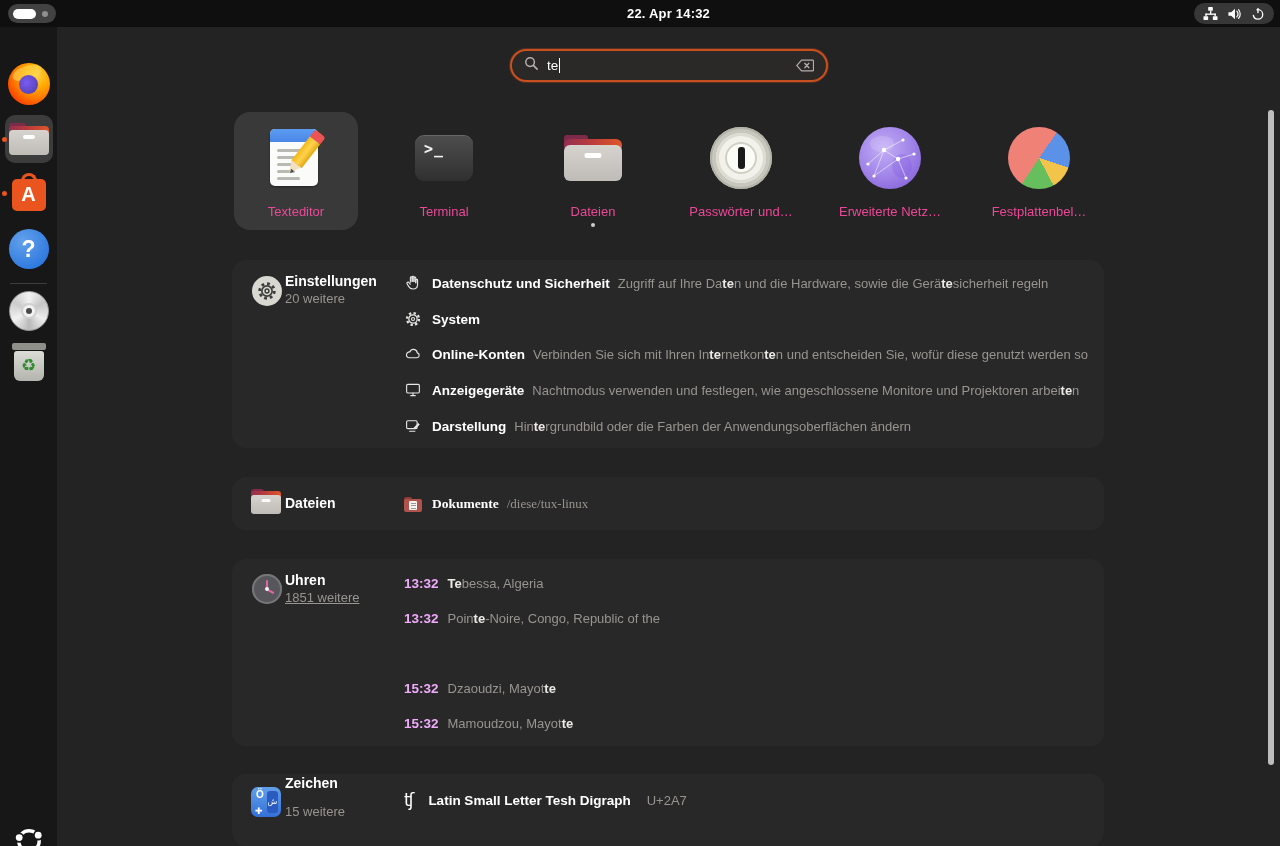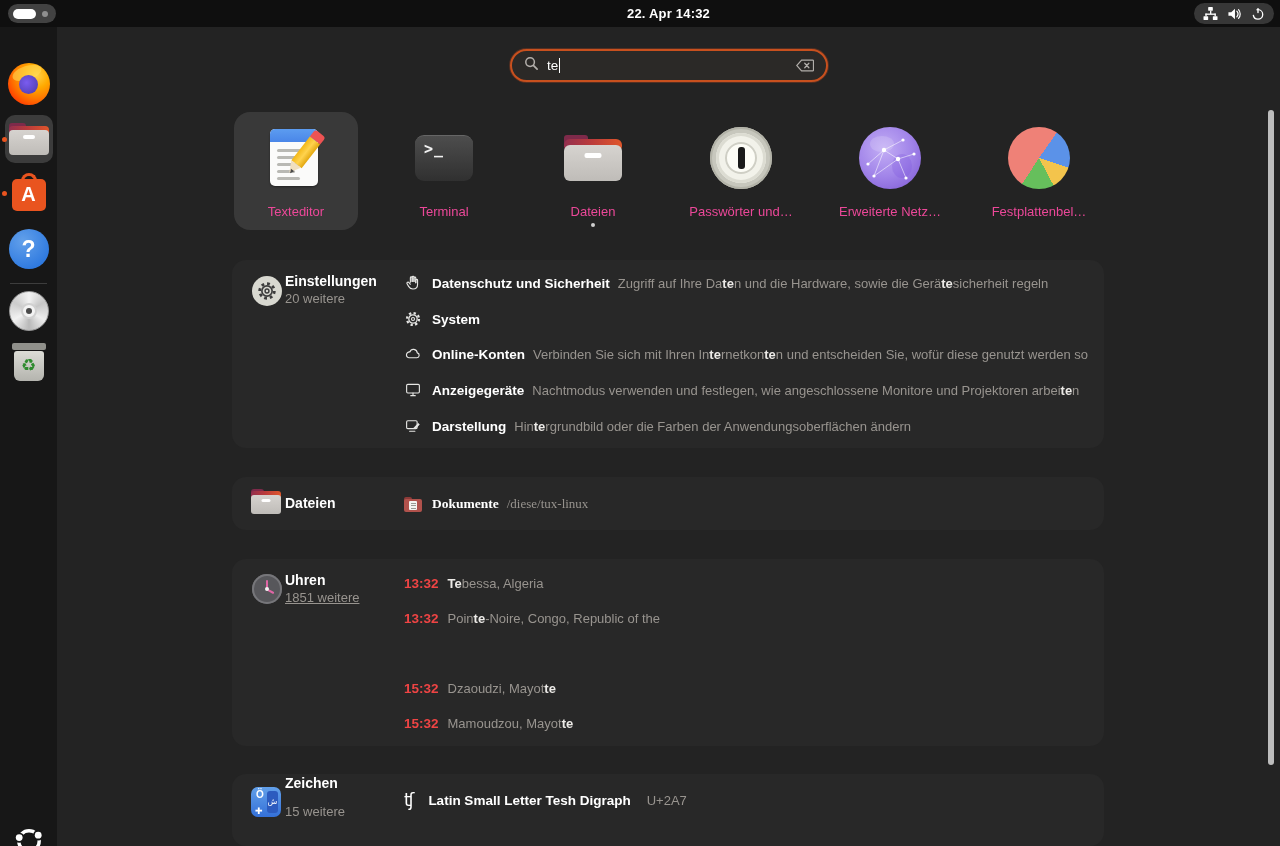--- a/index.html
+++ b/index.html
@@ -123,21 +123,21 @@
   .card { left:232px; width:872px; background:#282828; border-radius:14px; }
   .sec-icon { position:absolute; }
   .sec-title { position:absolute; left:53px; color:#ffffff; font-size:14px; font-weight:700; white-space:nowrap; }
   .sec-sub { position:absolute; left:53px; color:#98948f; font-size:13px; white-space:nowrap; }
   .row { position:absolute; left:172px; right:16px; height:22px; display:flex; align-items:center;
     white-space:nowrap; overflow:hidden; cursor:default; }
   .row svg, .row .mini { flex:0 0 auto; margin-right:10px; }
   .row-title { color:#ffffff; font-size:13.5px; font-weight:700; margin-right:8px; }
   .row-desc { color:#98948f; font-size:13px; }
   .hl { color:#eceae7; font-weight:700; }
-  .time { color:#ef4444; font-size:13.5px; font-weight:700; margin-right:9px; }
+  .time { color:#f0abfc; font-size:13.5px; font-weight:700; margin-right:9px; }
   .code { color:#98948f; font-size:13px; margin-left:8px; }
   .glyph { color:#ffffff; font-size:17px; font-family:"DejaVu Sans", sans-serif; margin-right:14px; }
 
   .gear-circle { width:30px; height:30px; border-radius:50%; background:#d8d8d0;
     display:flex; align-items:center; justify-content:center; }
   .clock-face { width:30px; height:30px; border-radius:50%; background:#57575b;
     box-shadow:inset 0 0 0 2px #76767a; position:relative; }
   .ch { position:absolute; background:#e066a6; border-radius:1px; }
   .ch1 { left:14px; top:6px; width:2px; height:10px; }
   .ch2 { left:14px; top:14px; width:9px; height:2px; transform:rotate(28deg); transform-origin:left center; }

